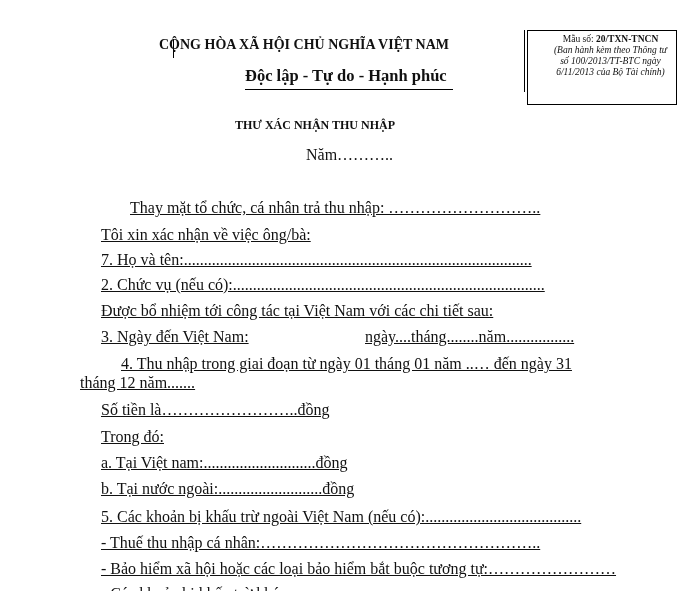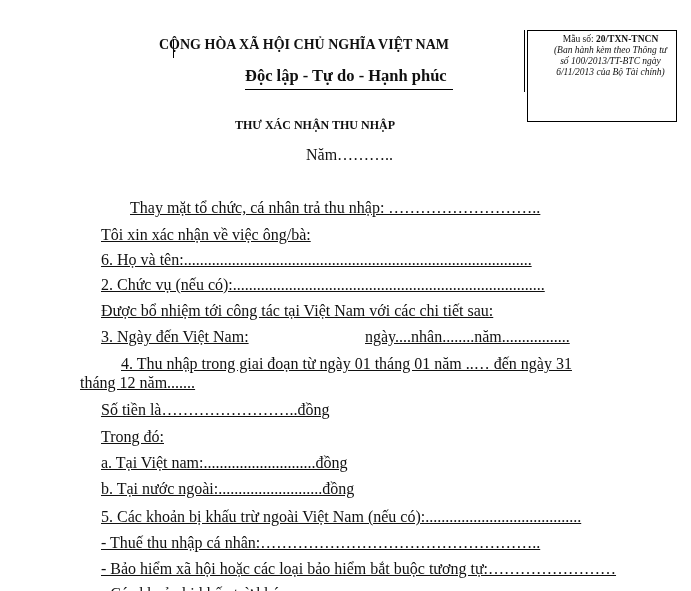--- a/index.html
+++ b/index.html
@@ -18,21 +18,21 @@
     .motto {
       left: 245px; top: 66px; font-size: 16.5px; font-weight: bold;
     }
     .motto-underline {
       position: absolute; left: 245px; top: 89px; width: 208px; height: 1px; background: #000;
     }
     .right-rule {
       position: absolute; left: 524px; top: 30px; width: 1px; height: 62px; background: #000;
     }
     .form-box {
-      position: absolute; left: 527px; top: 30px; width: 150px; height: 92px;
+      position: absolute; left: 527px; top: 30px; width: 150px; height: 75px;
       border: 1px solid #000; box-sizing: border-box;
       text-align: center; font-size: 9.5px; line-height: 11px; padding-top: 3px; padding-left: 17px;
     }
     .form-box .it { font-style: italic; }
     .title {
       left: 235px; top: 118px; font-size: 12px; font-weight: bold;
     }
     .year { left: 306px; top: 146px; font-size: 16px; text-align: center; }
     .line { font-size: 16px; text-decoration: underline; }
   </style>
@@ -52,25 +52,25 @@
   <div class="it">(Ban hành kèm theo Thông tư</div>
   <div class="it">số 100/2013/TT-BTC ngày</div>
   <div class="it">6/11/2013 của Bộ Tài chính)</div>
 </div>
 
 <div class="abs title">THƯ XÁC NHẬN THU NHẬP</div>
 <div class="abs year">Năm………..</div>
 
 <div class="abs line" style="left:130px; top:199px;">Thay mặt tổ chức, cá nhân trả thu nhập: ………………………..</div>
 <div class="abs line" style="left:101px; top:226px;">Tôi xin xác nhận về việc ông/bà:</div>
-<div class="abs line" style="left:101px; top:251px;">6. Họ và tên:.......................................................................................</div>
+<div class="abs line" style="left:101px; top:251px;">7. Họ và tên:.......................................................................................</div>
 <div class="abs line" style="left:101px; top:276px;">2. Chức vụ (nếu có):..............................................................................</div>
 <div class="abs line" style="left:101px; top:302px;text-align:right;">Được bổ nhiệm tới công tác tại Việt Nam với các chi tiết sau:</div>
 <div class="abs line" style="left:101px; top:328px;">3. Ngày đến Việt Nam:</div>
-<div class="abs line" style="left:365px; top:328px;">ngày....nhân........năm.................</div>
+<div class="abs line" style="left:365px; top:328px;">ngày....tháng........năm.................</div>
 <div class="abs line" style="left:121px; top:355px;">4. Thu nhập trong giai đoạn từ ngày 01 tháng 01 năm ..… đến ngày 31</div>
 <div class="abs line" style="left:80px; top:374px;">tháng 12 năm.......</div>
 <div class="abs line" style="left:101px; top:401px;">Số tiền là……………………..đồng</div>
 <div class="abs line" style="left:101px; top:428px;">Trong đó:</div>
 <div class="abs line" style="left:101px; top:454px;">a. Tại Việt nam:............................đồng</div>
 <div class="abs line" style="left:101px; top:480px;">b. Tại nước ngoài:..........................đồng</div>
 <div class="abs line" style="left:101px; top:508px;">5. Các khoản bị khấu trừ ngoài Việt Nam (nếu có):.......................................</div>
 <div class="abs line" style="left:101px; top:534px;">- Thuế thu nhập cá nhân:……………………………………………..</div>
 <div class="abs line" style="left:101px; top:560px;">- Bảo hiểm xã hội hoặc các loại bảo hiểm bắt buộc tương tự:……………………</div>
 <div class="abs line" style="left:101px; top:585px;">- Các khoản bị khấu trừ khác</div>

